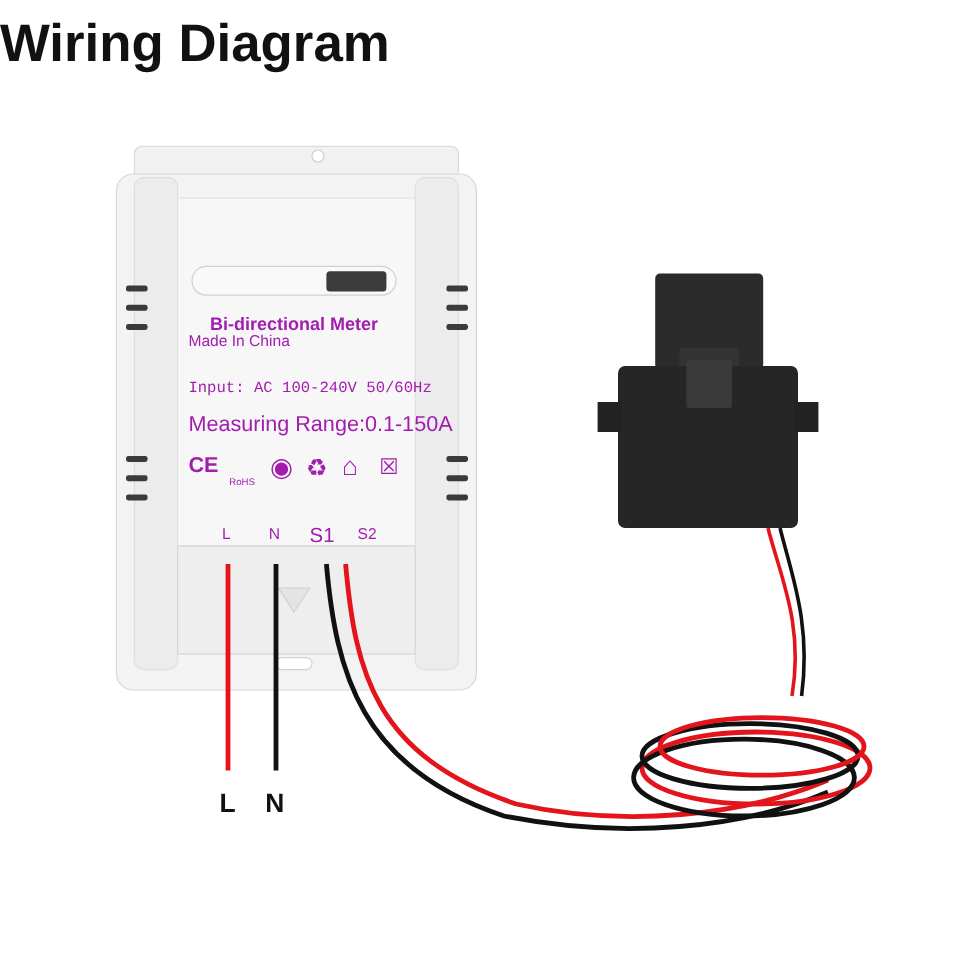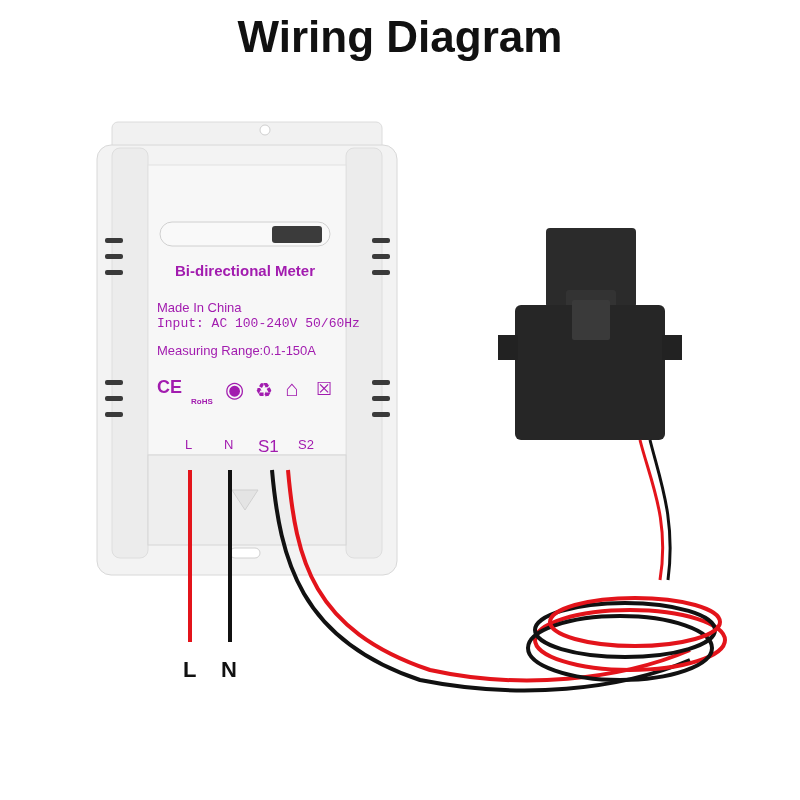--- a/index.html
+++ b/index.html
@@ -1,17 +1,17 @@
 <!DOCTYPE html>
 <html><head>
 <meta charset="utf-8">
 <style>
   html,body{margin:0;padding:0;background:#ffffff;}
   body{width:800px;height:800px;position:relative;overflow:hidden;font-family:"Liberation Sans",sans-serif;}
-  .title{position:absolute;top:12px;left:0;width:800px;text-align:center;font-size:44px;font-weight:bold;color:#111;letter-spacing:0px;}
+  .title{position:absolute;top:12px;left:0;width:800px;text-align:left;font-size:44px;font-weight:bold;color:#111;letter-spacing:0px;}
   .lbl{position:absolute;font-family:"Liberation Sans",sans-serif;color:#a21caf;}
   .wire-label{position:absolute;font-size:22px;font-weight:bold;color:#111;}
   svg{position:absolute;left:0;top:0;}
 </style>
 </head>
 <body>
 
 <div class="title">Wiring Diagram</div>
 
 <svg width="800" height="800">
@@ -64,26 +64,26 @@
   <path d="M650 440 C 660 480, 676 520, 668 580" stroke="#111" stroke-width="3" fill="none"></path>
   <g fill="none" stroke-width="4">
     <ellipse cx="630" cy="640" rx="95" ry="30" stroke="#e3141b"></ellipse>
     <ellipse cx="625" cy="630" rx="90" ry="27" stroke="#111"></ellipse>
     <ellipse cx="620" cy="648" rx="92" ry="32" stroke="#111"></ellipse>
     <ellipse cx="635" cy="622" rx="85" ry="24" stroke="#e3141b"></ellipse>
   </g>
 </svg>
 
 <div class="lbl" style="left:175px;top:262px;font-size:15px;font-weight:bold;">Bi-directional Meter</div>
-<div class="lbl" style="left:157px;top:300px;font-size:13px;text-align:right;">Made In China</div>
+<div class="lbl" style="left:157px;top:276px;font-size:13px;text-align:right;">Made In China</div>
 <div class="lbl" style="left:157px;top:316px;font-size:13px;font-family:Liberation Mono, monospace;">Input: AC 100-240V 50/60Hz</div>
-<div class="lbl" style="left:157px;top:343px;font-size:13px;">Measuring Range:0.1-150A</div>
+<div class="lbl" style="left:157px;top:343px;font-size:18px;">Measuring Range:0.1-150A</div>
 
 <div class="lbl" style="left:157px;top:377px;font-size:18px;font-weight:bold;">CE</div>
-<div class="lbl" style="left:191px;top:397px;font-size:8px;font-weight:bold;">RoHS</div>
+<div class="lbl" style="left:191px;top:397px;font-size:8px;font-weight:normal;">RoHS</div>
 <div class="lbl" style="left:255px;top:378px;font-size:20px;">♻</div>
 <div class="lbl" style="left:285px;top:376px;font-size:22px;">⌂</div>
 <div class="lbl" style="left:316px;top:378px;font-size:18px;">☒</div>
 <div class="lbl" style="left:225px;top:377px;font-size:22px;">◉</div>
 
 <div class="lbl" style="left:185px;top:437px;font-size:13px;">L</div>
 <div class="lbl" style="left:224px;top:437px;font-size:13px;">N</div>
 <div class="lbl" style="left:258px;top:437px;font-size:17px;">S1</div>
 <div class="lbl" style="left:298px;top:437px;font-size:13px;text-align:right;">S2</div>
 

